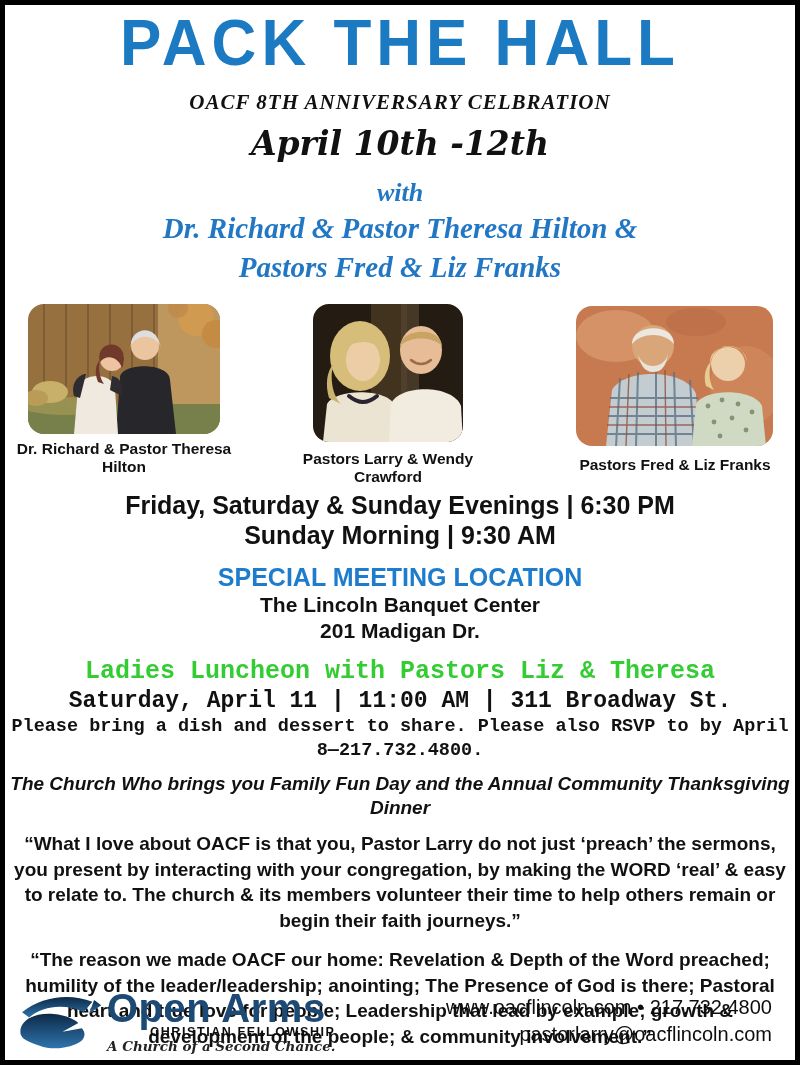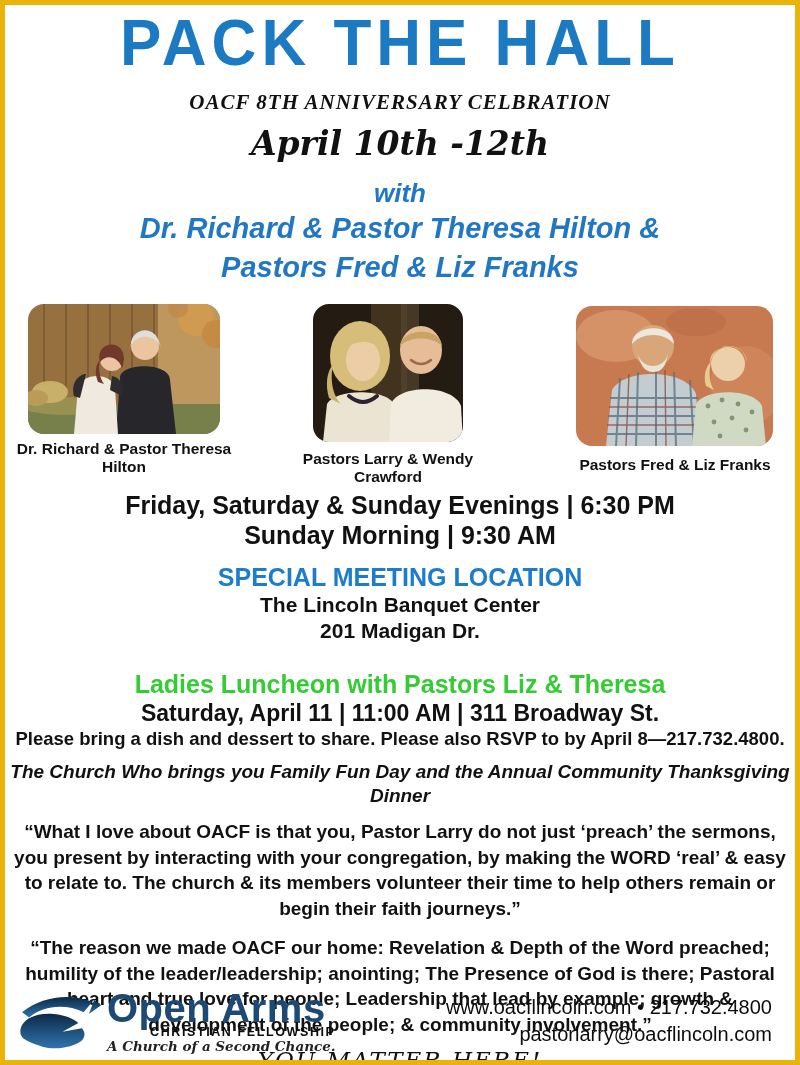--- a/index.html
+++ b/index.html
@@ -3,21 +3,21 @@
 <meta charset="utf-8">
 <style>
   * { box-sizing: border-box; margin: 0; padding: 0; }
   html, body { background: #ffffff; }
   body { font-family: "Liberation Sans", sans-serif; }
   .page {
     position: relative;
     width: 800px;
     height: 1065px;
     background: #ffffff;
-    border: 5px solid #eab308;
+    border: 5px solid #000000;
     overflow: hidden;
     text-align: center;
   }
   
   .title {
     margin-top: 6px;
     font-size: 62px;
     line-height: 64px;
     font-weight: 900;
     letter-spacing: 5px;
@@ -39,21 +39,21 @@
     margin-top: 4px;
     font-size: 33px;
     line-height: 42px;
     font-weight: 700;
     font-style: italic;
     color: #111;
     font-family: "DejaVu Serif", serif;
   }
   .script-blue {
     color: #2277c4;
-    font-family: Liberation Sans, sans-serif;
+    font-family: Liberation Serif, serif;
     font-style: italic;
     font-weight: 700;
   }
   .with-line { margin-top: 12px; font-size: 26px; line-height: 32px; }
   .speakers-line { font-size: 29px; line-height: 39px; }
 
   
   .photo-row {
     margin-top: 17px;
     padding: 0 22px 0 23px;
@@ -75,21 +75,21 @@
   .fig-3 { width: 197px; margin-top: 2px; }
   .fig-1 .caption { width: 230px; margin-left: -19px; }
   .fig-2 .caption { width: 180px; margin-left: -15px; margin-top: 8px; }
   .fig-3 .caption { width: 210px; margin-left: -6px; margin-top: 10px; }
 
   
   .schedule { margin-top: 4px; font-size: 25px; line-height: 30px; font-weight: 700; color: #111; }
   .location { margin-top: 12px; }
   .location-heading { font-size: 25px; line-height: 30px; font-weight: 700; color: #1e7ccd; }
   .location-line { font-size: 21px; line-height: 26px; font-weight: 700; color: #111; }
-  .luncheon { margin-top: 25px; }
+  .luncheon { margin-top: 13px; font-family: Liberation Mono, monospace; }
   .luncheon-heading { font-size: 25px; line-height: 30px; font-weight: 700; color: #33cc33; }
   .luncheon-details { font-size: 23px; line-height: 28px; font-weight: 700; color: #111; }
   .luncheon-note { font-size: 18.5px; line-height: 24px; font-weight: 600; color: #111; }
   .tagline {
     margin-top: 9px;
     font-size: 19px;
     line-height: 24px;
     font-weight: 700;
     font-style: italic;
     color: #111;

